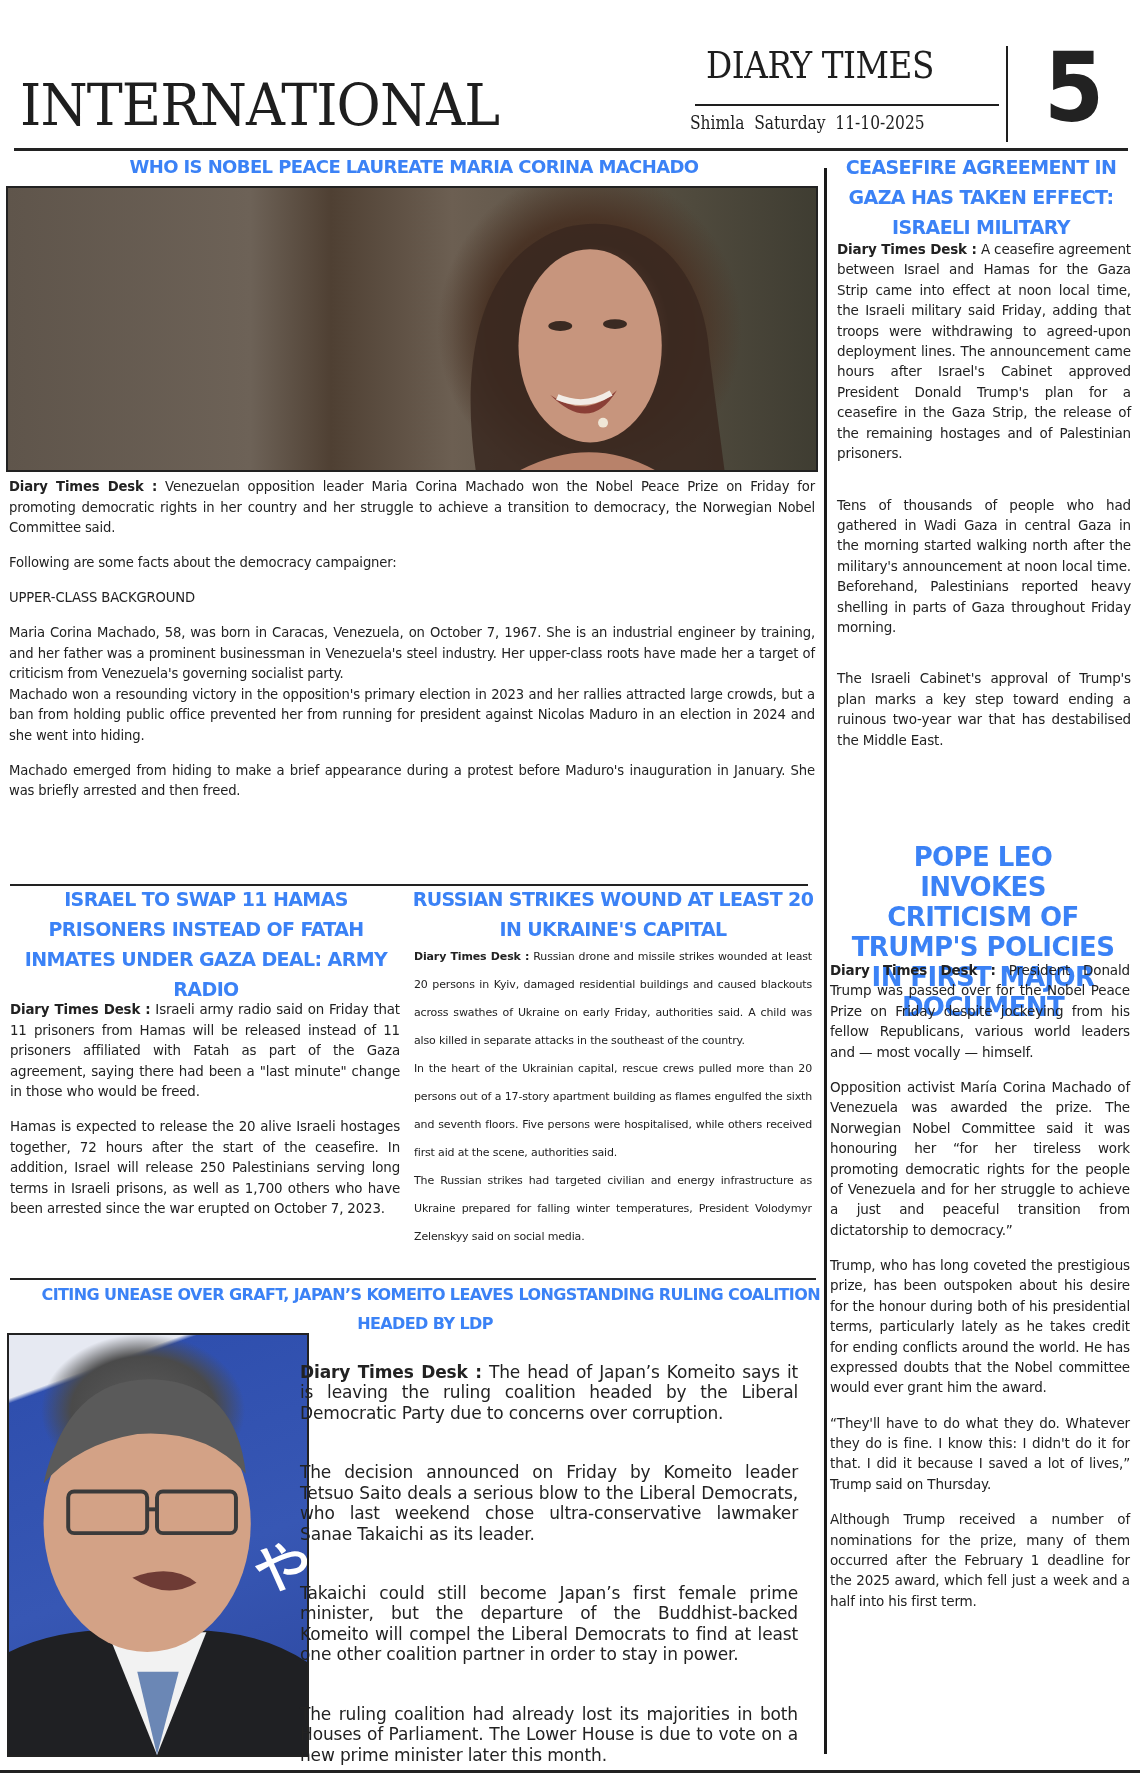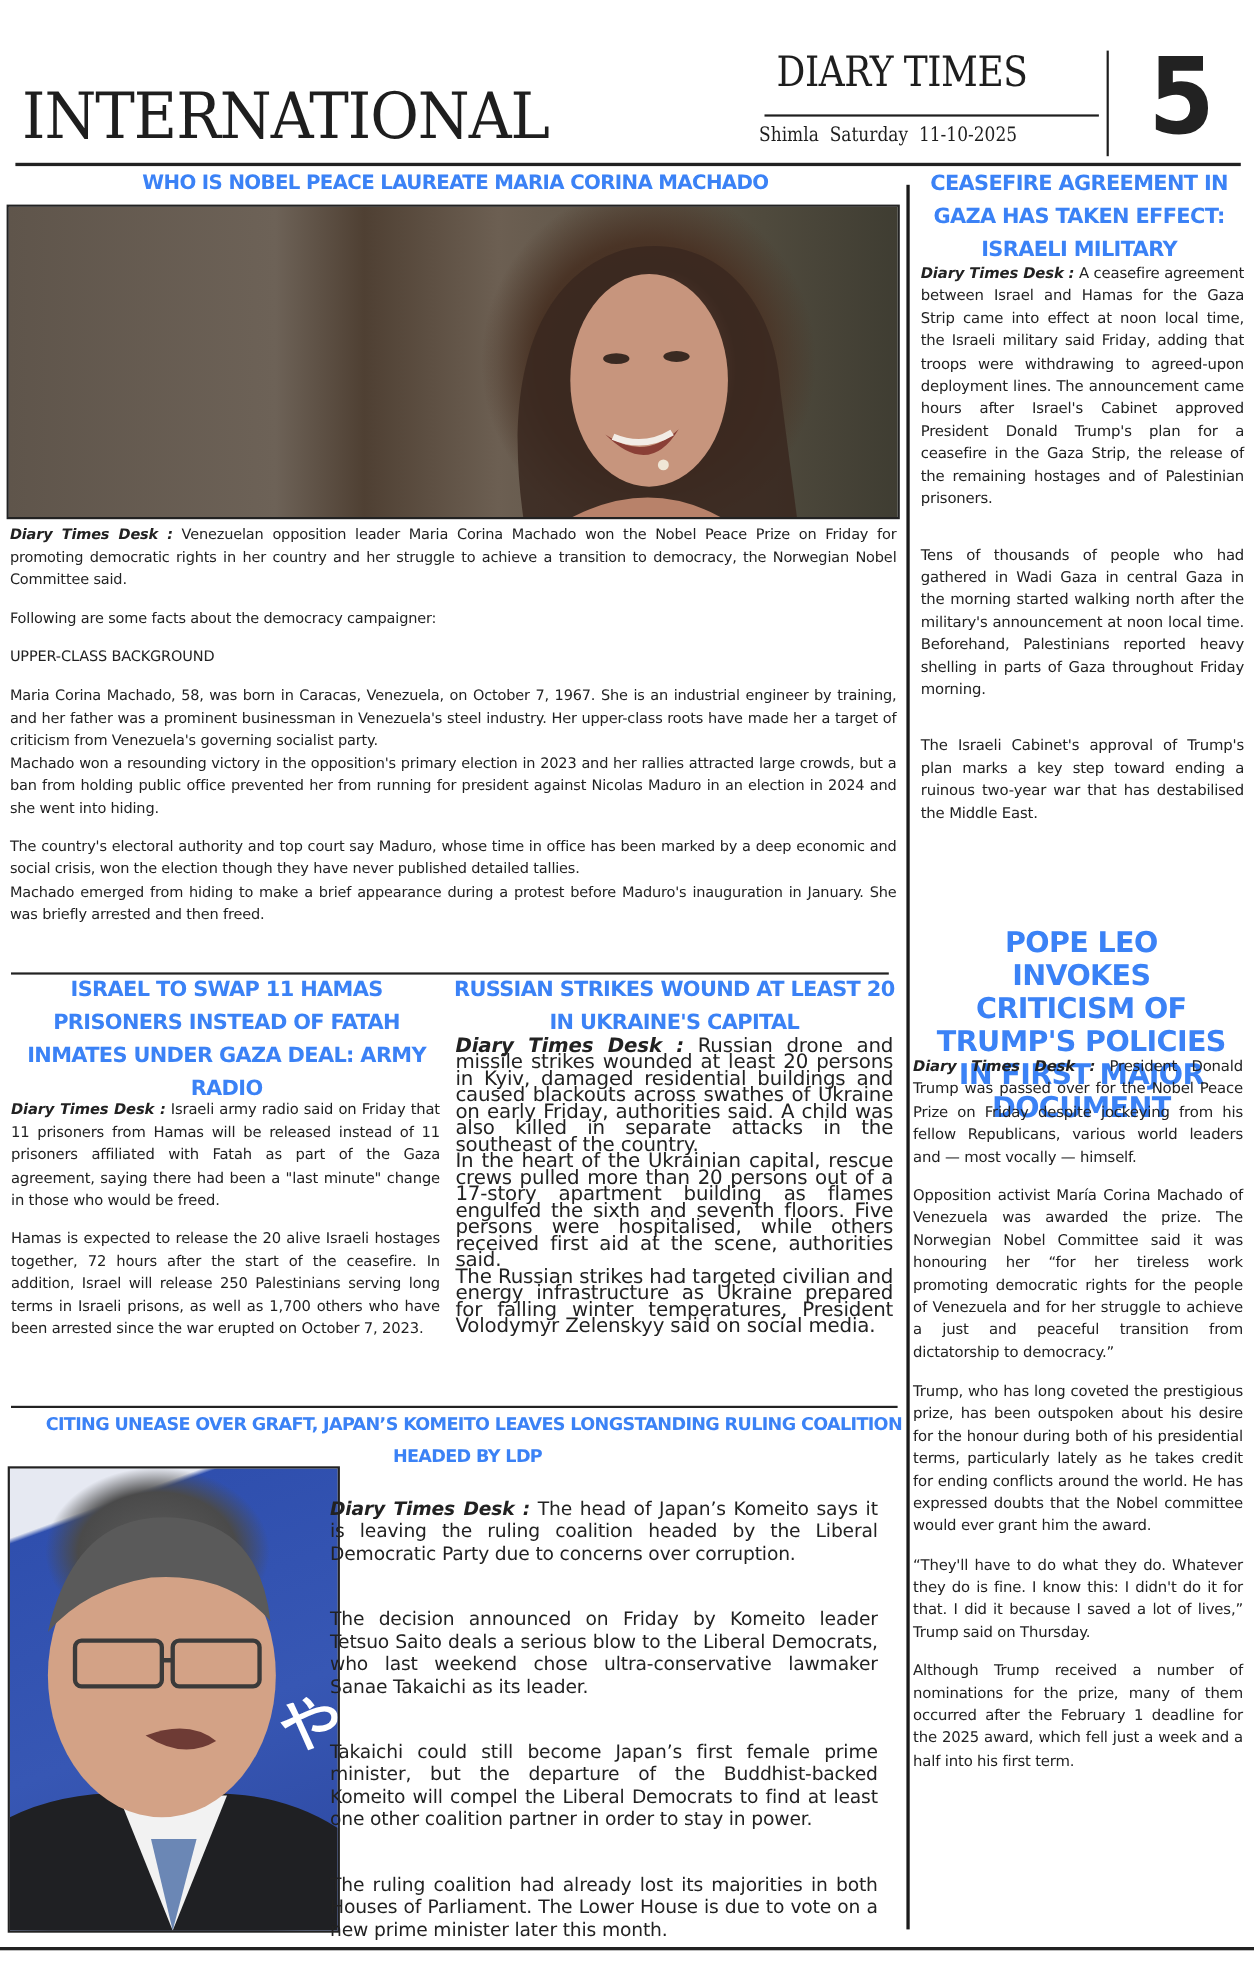--- a/index.html
+++ b/index.html
@@ -42,21 +42,21 @@
     position: absolute; font-family: "DejaVu Sans", sans-serif; font-weight: 700;
     color: #3b82f6; text-align: center; letter-spacing: -0.6px;
   }
   .article-body {
     position: absolute; font-family: "DejaVu Sans", sans-serif; color: #222;
     text-align: justify; letter-spacing: -0.15px;
   }
   .article-body p { margin: 0; }
   .article-body .gap { height: 1.1em; }
   .article-body .gap2 { height: 2.3em; }
-  .byline { font-weight: 700; font-style: italic; }
+  .byline { font-weight: 700; }
 
   .h-rule { position: absolute; height: 2px; background: #222; }
 
   
   .photo { position: absolute; border: 2px solid #222; overflow: hidden; }
   .photo-machado {
     background:
       radial-gradient(ellipse 95px 120px at 73% 52%, #c89a84 0%, #b9876f 45%, rgba(120,80,60,0) 75%),
       radial-gradient(ellipse 190px 200px at 72% 50%, #3e2a20 0%, #4a3426 55%, rgba(70,55,45,0) 80%),
       linear-gradient(90deg, #5f554b 0%, #6d6257 30%, #4f4033 40%, #6c5f52 55%, #4f4a3d 85%, #3f3d32 100%);
@@ -105,39 +105,38 @@
   <div class="article-body" style="left:9px; top:477px; width:806px; font-size:13.2px; line-height:20.5px;">
     <p><span class="byline">Diary Times Desk :</span><span> Venezuelan opposition leader Maria Corina Machado won the Nobel Peace Prize on Friday for promoting democratic rights in her country and her struggle to achieve a transition to democracy, the Norwegian Nobel Committee said.</span></p>
     <div class="gap"></div>
     <p>Following are some facts about the democracy campaigner:</p>
     <div class="gap"></div>
     <p>UPPER-CLASS BACKGROUND</p>
     <div class="gap"></div>
     <p>Maria Corina Machado, 58, was born in Caracas, Venezuela, on October 7, 1967. She is an industrial engineer by training, and her father was a prominent businessman in Venezuela's steel industry. Her upper-class roots have made her a target of criticism from Venezuela's governing socialist party.</p>
     <p>Machado won a resounding victory in the opposition's primary election in 2023 and her rallies attracted large crowds, but a ban from holding public office prevented her from running for president against Nicolas Maduro in an election in 2024 and she went into hiding.</p>
     <div class="gap"></div>
-    <p>The country's electoral authority and top court say Maduro, whose time in office has been marked by a deep economic and social crisis, won the election though they have never published detailed tallies.</p>
     <p>Machado emerged from hiding to make a brief appearance during a protest before Maduro's inauguration in January. She was briefly arrested and then freed.</p>
   </div>
 </article>
 
 <div class="h-rule" style="left:10px; top:884px; width:798px;"></div>
 
 <article>
   <h2 class="headline" style="left:8px; top:884px; width:396px; font-size:19px; line-height:30px;">ISRAEL TO SWAP 11 HAMAS PRISONERS INSTEAD OF FATAH INMATES UNDER GAZA DEAL: ARMY RADIO</h2>
   <div class="article-body" style="left:10px; top:1000px; width:390px; font-size:13.4px; line-height:20.5px;">
     <p><span class="byline">Diary Times Desk :</span><span> Israeli army radio said on Friday that 11 prisoners from Hamas will be released instead of 11 prisoners affiliated with Fatah as part of the Gaza agreement, saying there had been a "last minute" change in those who would be freed.</span></p>
     <div class="gap"></div>
     <p>Hamas is expected to release the 20 alive Israeli hostages together, 72 hours after the start of the ceasefire. In addition, Israel will release 250 Palestinians serving long terms in Israeli prisons, as well as 1,700 others who have been arrested since the war erupted on October 7, 2023.</p>
   </div>
 </article>
 
 <article>
   <h2 class="headline" style="left:412px; top:884px; width:402px; font-size:19px; line-height:30px;">RUSSIAN STRIKES WOUND AT LEAST 20 IN UKRAINE'S CAPITAL</h2>
-  <div class="article-body" style="left:414px; top:943px; width:398px; font-size:18px; line-height:15px;">
+  <div class="article-body" style="left:414px; top:943px; width:398px; font-size:11px; line-height:28px;">
     <p><span class="byline">Diary Times Desk :</span><span> Russian drone and missile strikes wounded at least 20 persons in Kyiv, damaged residential buildings and caused blackouts across swathes of Ukraine on early Friday, authorities said. A child was also killed in separate attacks in the southeast of the country.</span></p>
     <p>In the heart of the Ukrainian capital, rescue crews pulled more than 20 persons out of a 17-story apartment building as flames engulfed the sixth and seventh floors. Five persons were hospitalised, while others received first aid at the scene, authorities said.</p>
     <p>The Russian strikes had targeted civilian and energy infrastructure as Ukraine prepared for falling winter temperatures, President Volodymyr Zelenskyy said on social media.</p>
   </div>
 </article>
 
 <div class="h-rule" style="left:10px; top:1278px; width:806px;"></div>
 
 <article>
   <h2 class="headline" style="left:30px; top:1280px; width:790px; font-size:16px; line-height:29px; text-align:right; text-align-last:center;">CITING UNEASE OVER GRAFT, JAPAN’S KOMEITO LEAVES LONGSTANDING RULING COALITION HEADED BY LDP</h2>

